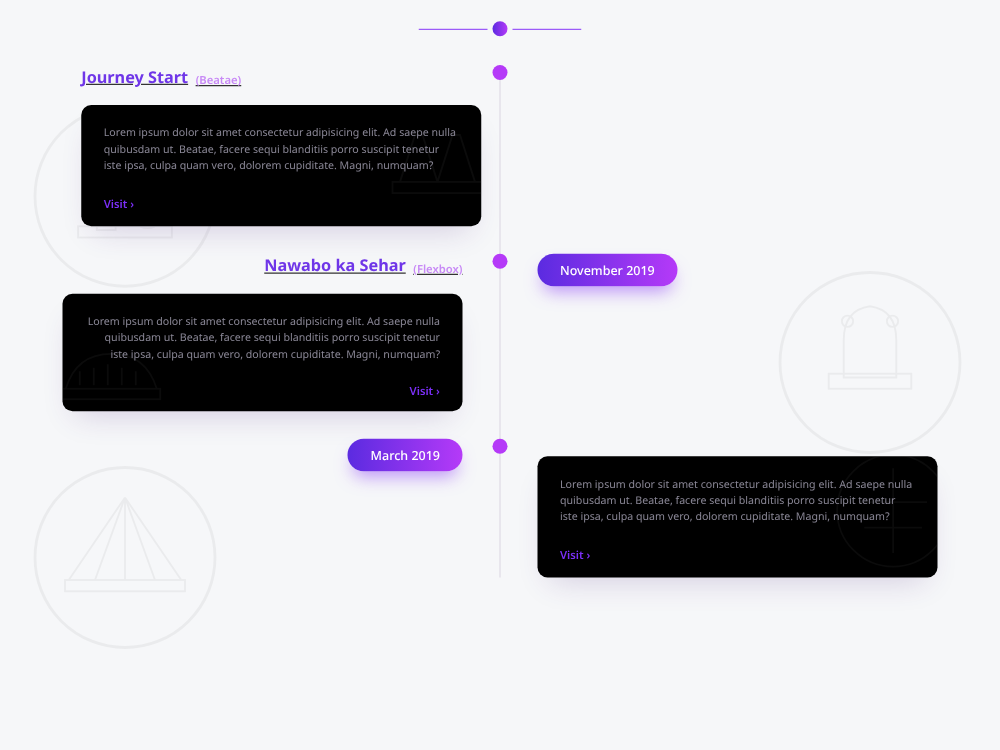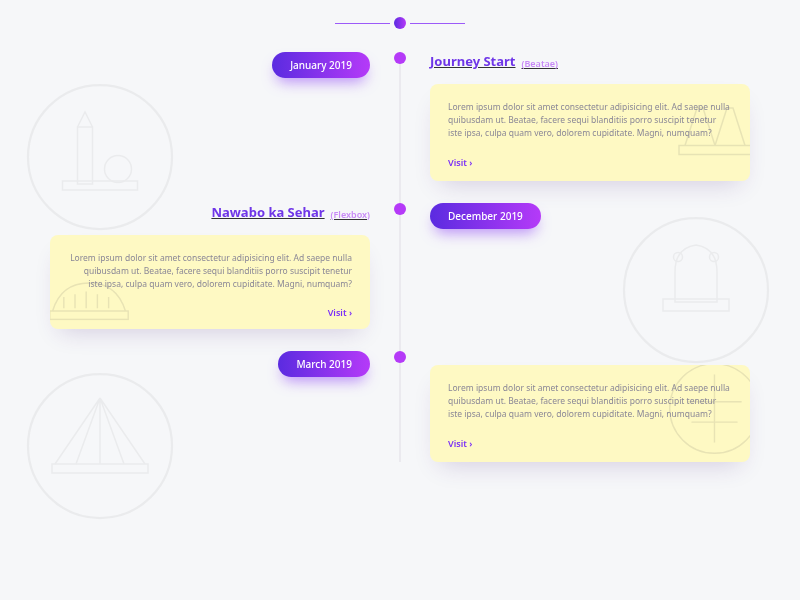--- a/index.html
+++ b/index.html
@@ -25,21 +25,21 @@
   .pill {
     display:inline-block; padding:6px 18px; border-radius:16px;
     background:linear-gradient(90deg,#5b2be0,#b53af8); color:#fff;
     font-size:10px; font-weight:500;
     box-shadow:0 8px 14px -4px rgba(139,60,245,.55);
   }
   .heading { display:flex; align-items:flex-end; gap:6px;text-decoration:underline; }
   .heading .h { font-size:13px; font-weight:700; color:#6f36e8; }
   .heading .sub { font-size:9px; font-weight:600; color:#c88af6; }
   .card {
-    background:#fef9c3; border-radius:8px; padding:16px 18px 10px; width:320px;
+    background:#000000; border-radius:8px; padding:16px 18px 10px; width:320px;
     box-shadow:0 12px 24px -10px rgba(70,30,120,.20);
     margin-top:14px; position:relative; overflow:hidden;
   }
   .card p { font-size:8.5px; line-height:1.55; color:#8a8796; position:relative; z-index:2;}
   .card .visit { display:inline-block; margin-top:16px; font-size:9px; font-weight:600; color:#7b2ff7; }
   .blob { position:absolute; opacity:.13; z-index:1; }
   .big-illus { position:absolute; opacity:.10; }
   .align-r { text-align:right; }
   .align-r .visit{ float:right;}
 </style>
@@ -56,23 +56,20 @@
 
     <div class="entry">
       <svg class="big-illus" style="left:-10px; top:30px;" width="150" height="150" viewBox="0 0 100 100">
           <circle cx="50" cy="50" r="48" fill="none" stroke="#888" stroke-width="1.5"></circle>
           <rect x="35" y="30" width="10" height="38" fill="none" stroke="#888"></rect>
           <path d="M35 30 l5 -10 l5 10" fill="none" stroke="#888"></path>
           <circle cx="62" cy="58" r="9" fill="none" stroke="#888"></circle>
           <rect x="25" y="66" width="50" height="6" fill="none" stroke="#888"></rect>
         </svg>
       <div class="marker"></div>
-      <div class="col left">
-        <span class="pill">January 2019</span>
-      </div>
       <div class="col right">
         <div class="heading">
           <span class="h">Journey Start</span>
           <span class="sub">(Beatae)</span>
         </div>
         <div class="card">
           <svg class="blob" style="right:-10px; top:-6px;" width="90" height="90" viewBox="0 0 60 60">
               <path d="M10 45 l8 -25 h4 l8 25 M30 45 l8 -25 h4 l8 25" fill="none" stroke="#555"></path>
               <rect x="6" y="45" width="48" height="6" fill="none" stroke="#555"></rect>
             </svg>
@@ -101,21 +98,21 @@
               <path d="M4 40 q6 -20 26 -20 q20 0 26 20" fill="none" stroke="#555"></path>
               <rect x="2" y="40" width="56" height="6" fill="none" stroke="#555"></rect>
               <path d="M12 38 v-8 M20 38 v-10 M28 38 v-12 M36 38 v-10 M44 38 v-8" stroke="#555"></path>
             </svg>
           <p>Lorem ipsum dolor sit amet consectetur adipisicing elit. Ad saepe nulla quibusdam ut. Beatae, facere sequi blanditiis porro suscipit tenetur iste ipsa, culpa quam vero, dolorem cupiditate. Magni, numquam?</p>
           <a class="visit">Visit ›</a>
           <div style="clear:both"></div>
         </div>
       </div>
       <div class="col right">
-        <span class="pill">December 2019</span>
+        <span class="pill">November 2019</span>
       </div>
     </div>
 
     <div class="entry">
       <svg class="big-illus" style="left:-10px; top:20px;" width="150" height="150" viewBox="0 0 100 100">
           <circle cx="50" cy="50" r="48" fill="none" stroke="#888" stroke-width="1.5"></circle>
           <path d="M50 18 L20 62 M50 18 L80 62 M50 18 L34 62 M50 18 L66 62 M50 18 L50 62" stroke="#888" fill="none"></path>
           <rect x="18" y="62" width="64" height="6" fill="none" stroke="#888"></rect>
         </svg>
       <div class="marker"></div>

